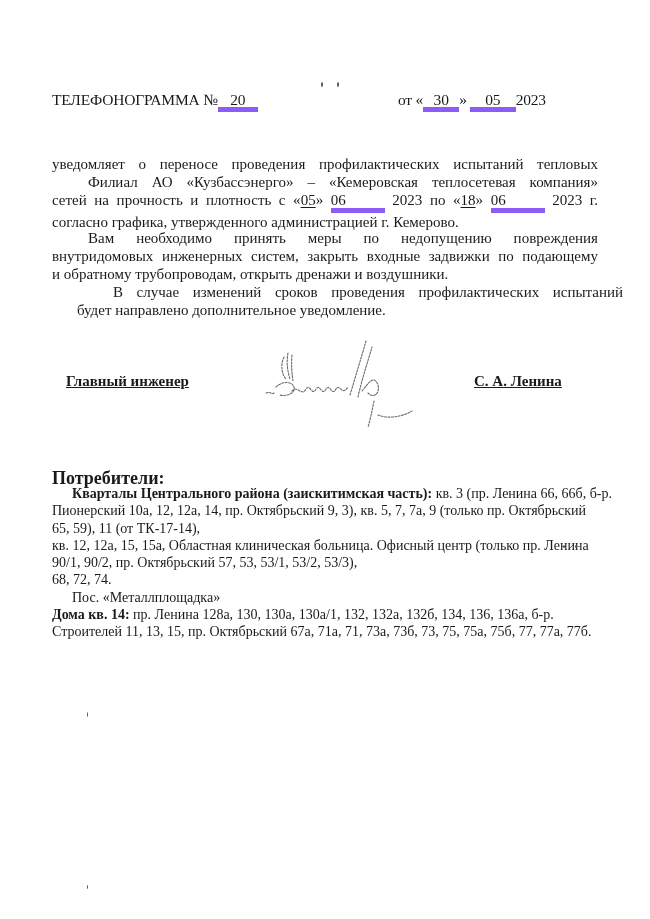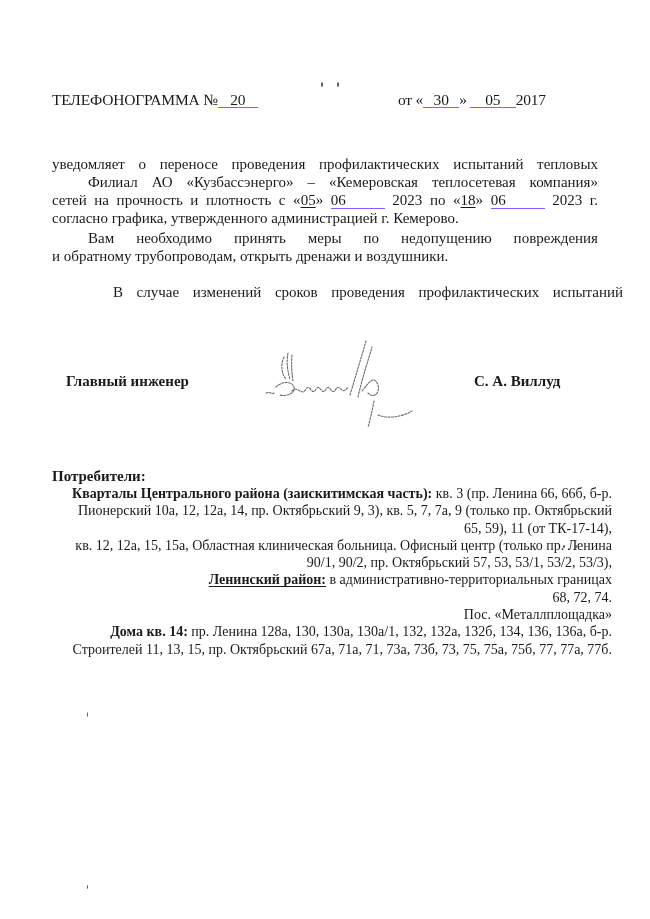--- a/index.html
+++ b/index.html
@@ -5,88 +5,89 @@
   html, body { margin: 0; padding: 0; background: #ffffff; }
   body { width: 650px; height: 919px; position: relative; overflow: hidden;
          font-family: "Liberation Serif", "DejaVu Serif", serif; color: #1a1a1a; }
   .abs { position: absolute; }
   .u { text-decoration: underline; text-underline-offset: 2px; }
   .b { font-weight: bold; }
 
   .header { top: 91px; font-size: 15.5px; letter-spacing: -0.2px; }
   #hdr-left { left: 52px; }
   #hdr-right { left: 398px; }
-  .blank { display: inline-block; border-bottom: 1px solid #8b5cf6; text-align: center; line-height: 15px; }
+  .blank { display: inline-block; border-bottom: 5px solid #8b5cf6; text-align: center; line-height: 15px; }
 
   .para { left: 52px; width: 546px; font-size: 15px; line-height: 18px; text-align: justify; }
   .para .line { display: block; text-align-last: justify; white-space: nowrap; }
   .para .line.last { text-align-last: left; }
   .indent { text-indent: 36px; }
 
-  .sig-row { top: 373px; font-size: 15px; font-weight: bold; }
+  .sig-row { top: 373px; font-size: 15px; font-weight: bold; text-decoration: underline; }
   #sig-title { left: 66px; }
   #sig-name { left: 474px; }
   #signature { left: 262px; top: 335px; width: 160px; height: 95px; }
 
   .cons { left: 52px; width: 560px; font-size: 14px; line-height: 17.3px; }
-  .cons .line { display: block; white-space: nowrap; text-align: right; }
+  .cons .line { display: block; white-space: nowrap; }
   .cons .ind { padding-left: 20px; }
-  #cons-title { top: 468px; font-size: 15px; font-weight: bold; left: 52px; }
+  #cons-title { top: 468px; font-size: 18px; font-weight: bold; left: 52px; }
 
   .speck { position: absolute; background: #555; border-radius: 50%; }
 </style>
 </head>
 <body>
 
 <div class="abs header" id="hdr-left">
   <span>ТЕЛЕФОНОГРАММА №</span><span class="blank" style="width:40px;">20</span>
 </div>
 <div class="abs header" id="hdr-right">
-  <span>от «</span><span class="blank" style="width:36px;">30</span><span>»</span><span class="blank" style="width:46px;margin-left:3px;">05</span><span>2017</span>
+  <span>от «</span><span class="blank" style="width:36px;">30</span><span>»</span><span class="blank" style="width:46px;margin-left:3px;">05</span><span>2023</span>
 </div>
 
 <div class="abs para" style="top:155px;">
   <span class="line">уведомляет о переносе проведения профилактических испытаний тепловых</span>
   <span class="line indent">Филиал АО «Кузбассэнерго» – «Кемеровская теплосетевая компания»</span>
   <span class="line"><span>сетей на прочность и плотность с «</span><span class="u">05</span><span>» </span><span class="blank" style="width:54px;">06</span><span> 2023 по «</span><span class="u">18</span><span>» </span><span class="blank" style="width:54px;">06</span><span> 2023 г.</span></span>
   <span class="line last">согласно графика, утвержденного администрацией г. Кемерово.</span>
 </div>
 
 <div class="abs para" style="top:229px;">
   <span class="line indent">Вам необходимо принять меры по недопущению повреждения</span>
+  <span class="line">внутридомовых инженерных систем, закрыть входные задвижки по подающему</span>
   <span class="line last">и обратному трубопроводам, открыть дренажи и воздушники.</span>
 </div>
 
 <div class="abs para" style="top:283px;margin-left:25px;">
   <span class="line indent">В случае изменений сроков проведения профилактических испытаний</span>
+  <span class="line last">будет направлено дополнительное уведомление.</span>
 </div>
 
 <div class="abs sig-row" id="sig-title">Главный инженер</div>
 <svg class="abs" id="signature" viewBox="0 0 160 95">
   <g fill="none" stroke="#6a6a6a" stroke-width="1.1" stroke-dasharray="2 1.4" stroke-linecap="round">
     <path d="M22 22 C18 30, 20 40, 24 44 M26 18 C24 28, 26 38, 28 44 M30 20 C29 30, 30 40, 31 46"></path>
     <path d="M14 52 C20 46, 30 46, 32 52 C34 58, 24 62, 18 60"></path>
     <path d="M30 56 C36 50, 40 62, 44 54 C48 48, 50 62, 54 54 C58 48, 60 62, 64 54 C68 48, 70 62, 74 54 C78 48, 80 62, 86 52"></path>
     <path d="M88 60 C94 40, 100 20, 104 6 M96 62 C100 44, 106 26, 110 12"></path>
     <path d="M100 56 C108 46, 112 40, 116 50 C118 58, 112 64, 106 58"></path>
     <path d="M112 66 C110 76, 108 86, 106 92"></path>
     <path d="M116 80 C126 84, 140 82, 150 76"></path>
     <path d="M4 58 C8 56, 10 60, 12 58"></path>
   </g>
 </svg>
-<div class="abs sig-row" id="sig-name">С. А. Виллуд</div>
+<div class="abs sig-row" id="sig-name">С. А. Ленина</div>
 
 <div class="abs" id="cons-title">Потребители:</div>
 <div class="abs cons" style="top:485px;">
   <span class="line ind"><span class="b">Кварталы Центрального района (заискитимская часть):</span><span> кв. 3 (пр. Ленина 66, 66б, б-р.</span></span>
   <span class="line">Пионерский 10а, 12, 12а, 14, пр. Октябрьский 9, 3), кв. 5, 7, 7а, 9 (только пр. Октябрьский</span>
   <span class="line">65, 59), 11 (от ТК-17-14),</span>
   <span class="line">кв. 12, 12а, 15, 15а, Областная клиническая больница. Офисный центр (только пр. Ленина</span>
   <span class="line">90/1, 90/2, пр. Октябрьский 57, 53, 53/1, 53/2, 53/3),</span>
-  <span class="line ind"><span class="b u">Ленинский район:</span><span> в административно-территориальных границах</span></span>
   <span class="line">68, 72, 74.</span>
   <span class="line ind">Пос. «Металлплощадка»</span>
   <span class="line"><span class="b">Дома кв. 14:</span><span> пр. Ленина 128а, 130, 130а, 130а/1, 132, 132а, 132б, 134, 136, 136а, б-р.</span></span>
   <span class="line">Строителей 11, 13, 15, пр. Октябрьский 67а, 71а, 71, 73а, 73б, 73, 75, 75а, 75б, 77, 77а, 77б.</span>
 </div>
 
 <div class="speck" style="left:321px;top:82px;width:2px;height:5px;"></div>
 <div class="speck" style="left:337px;top:82px;width:2px;height:5px;"></div>
 <div class="speck" style="left:563px;top:545px;width:2px;height:3px;"></div>
 <div class="speck" style="left:575px;top:545px;width:2px;height:3px;"></div>

